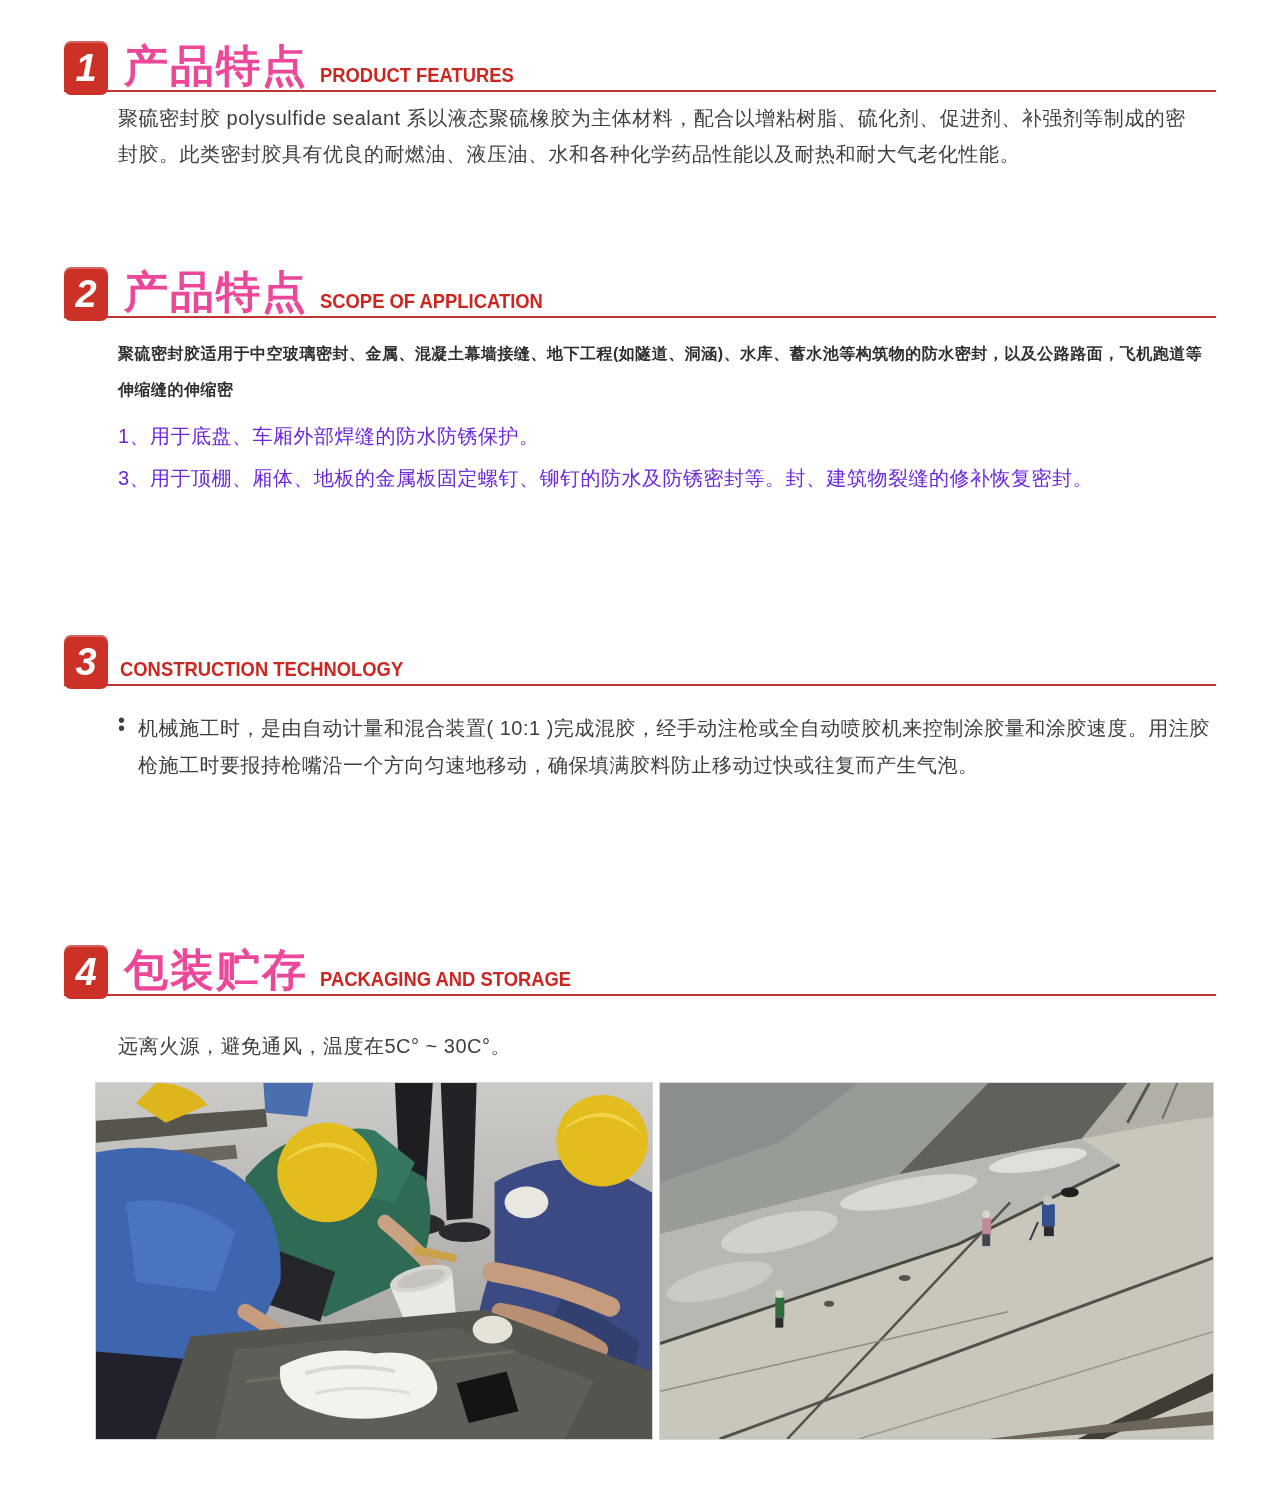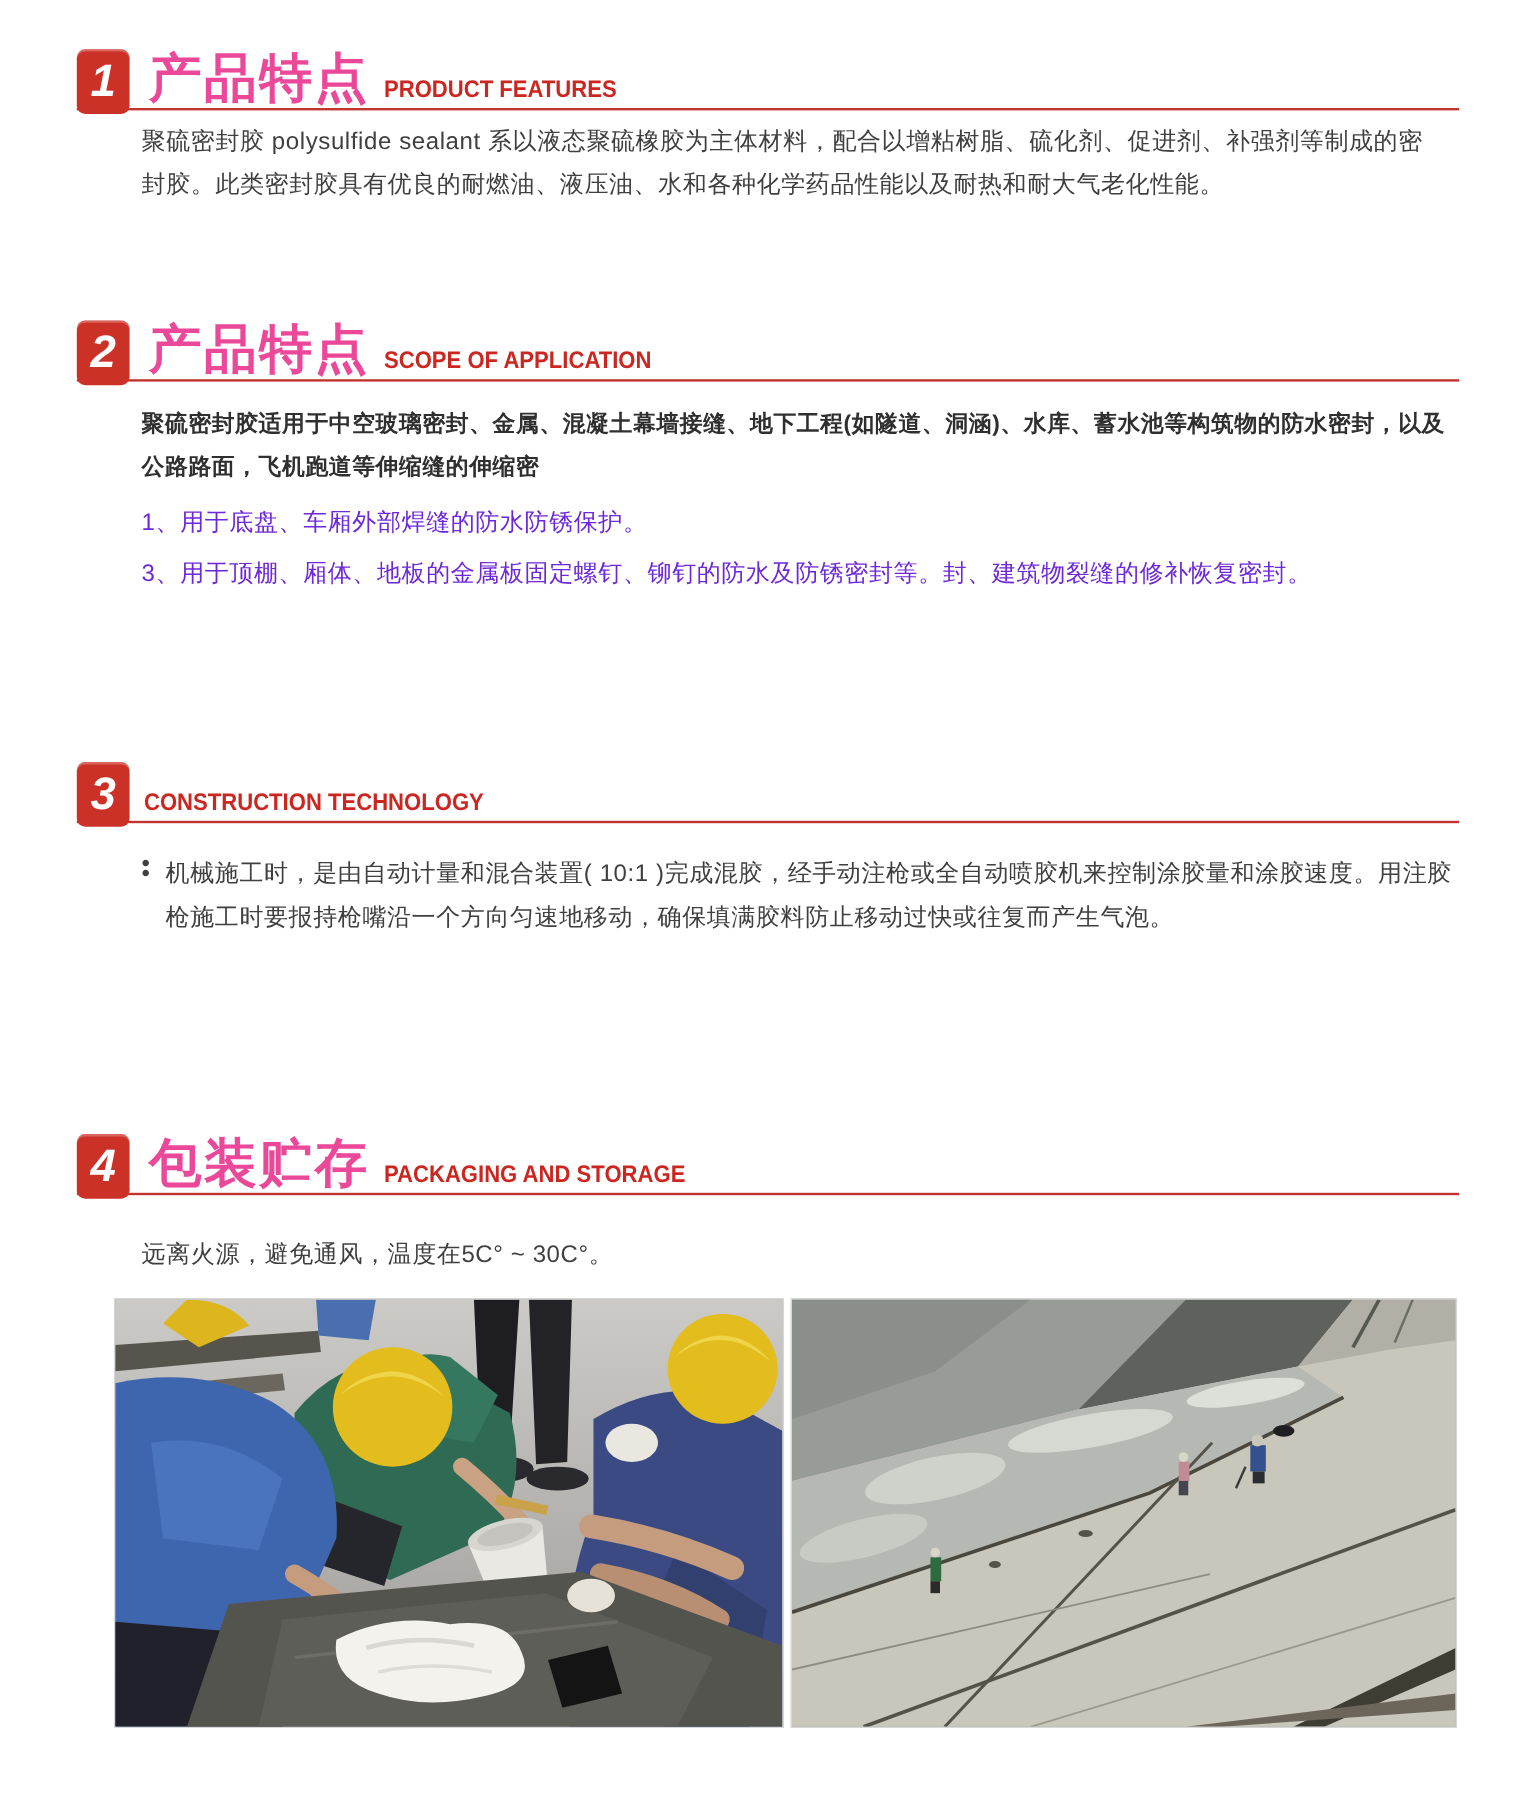--- a/index.html
+++ b/index.html
@@ -40,21 +40,21 @@
     padding-bottom:7px;white-space:nowrap;
   }
   
   .body-text{
     position:absolute;left:118px;
     color:#3f3f3f;font-size:20px;line-height:36px;
     letter-spacing:.5px;
   }
   .bold-intro{
     position:absolute;left:118px;width:1100px;
-    color:#2f2f2f;font-size:19px;font-weight:bold;line-height:36px;
+    color:#2f2f2f;font-size:16px;font-weight:bold;line-height:36px;
     letter-spacing:.5px;
   }
   .num-list{position:absolute;left:118px;width:1100px;}
   .num-item{
     color:#6d28d9;font-size:20px;line-height:32px;margin-bottom:10px;
     letter-spacing:.5px;
   }
   .bullet-list{position:absolute;left:118px;width:1102px;}
   .bullet-item{
     position:relative;padding-left:20px;

